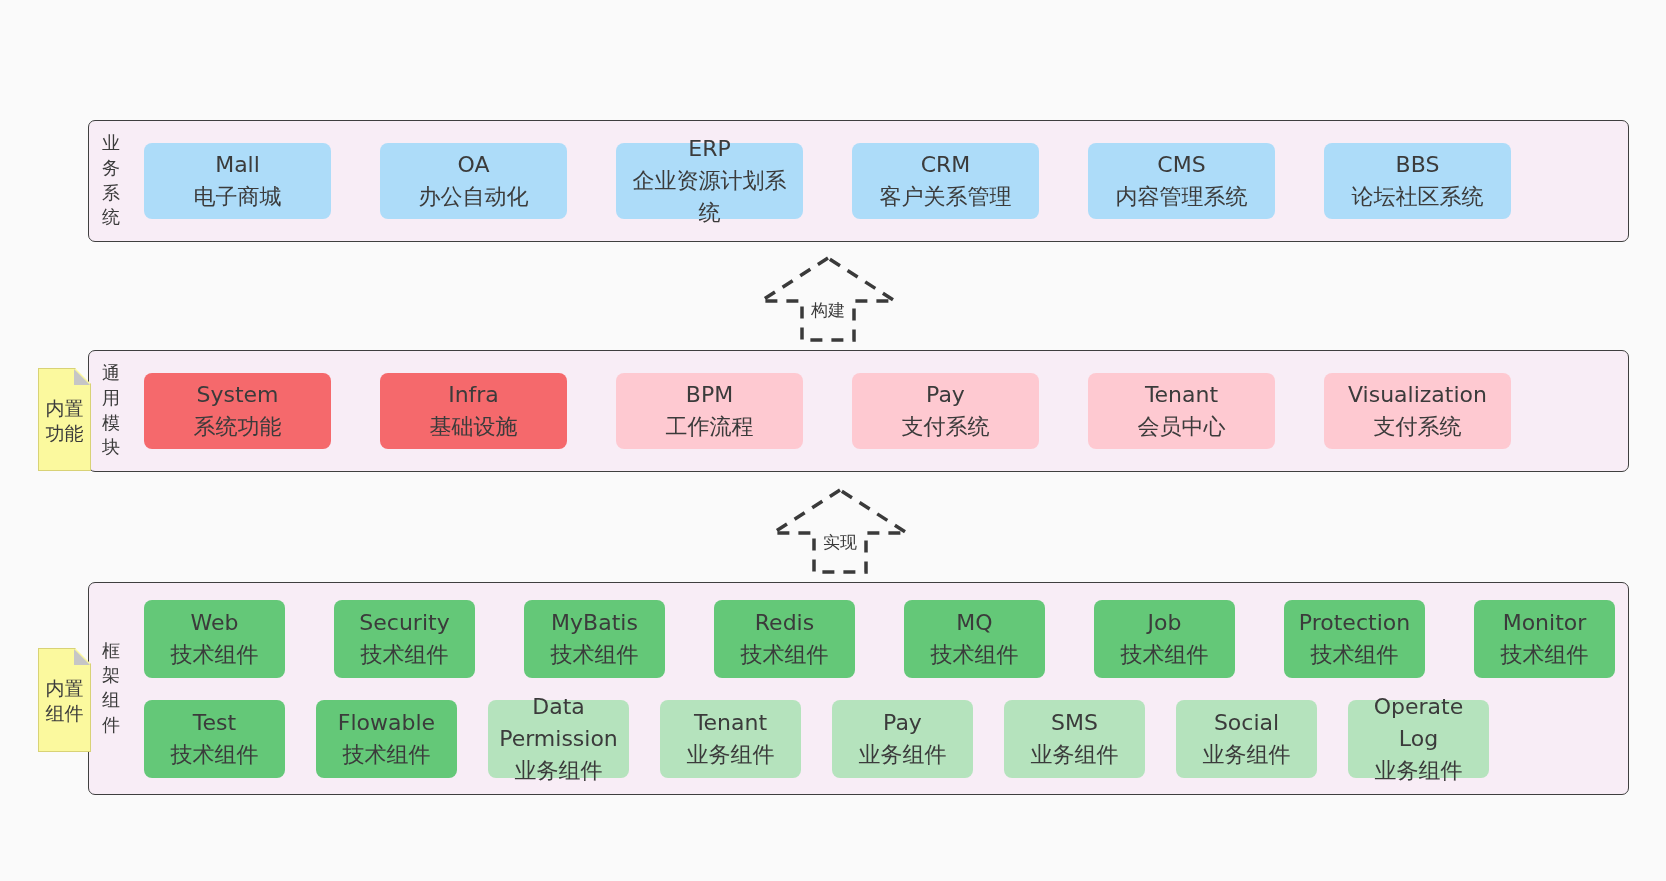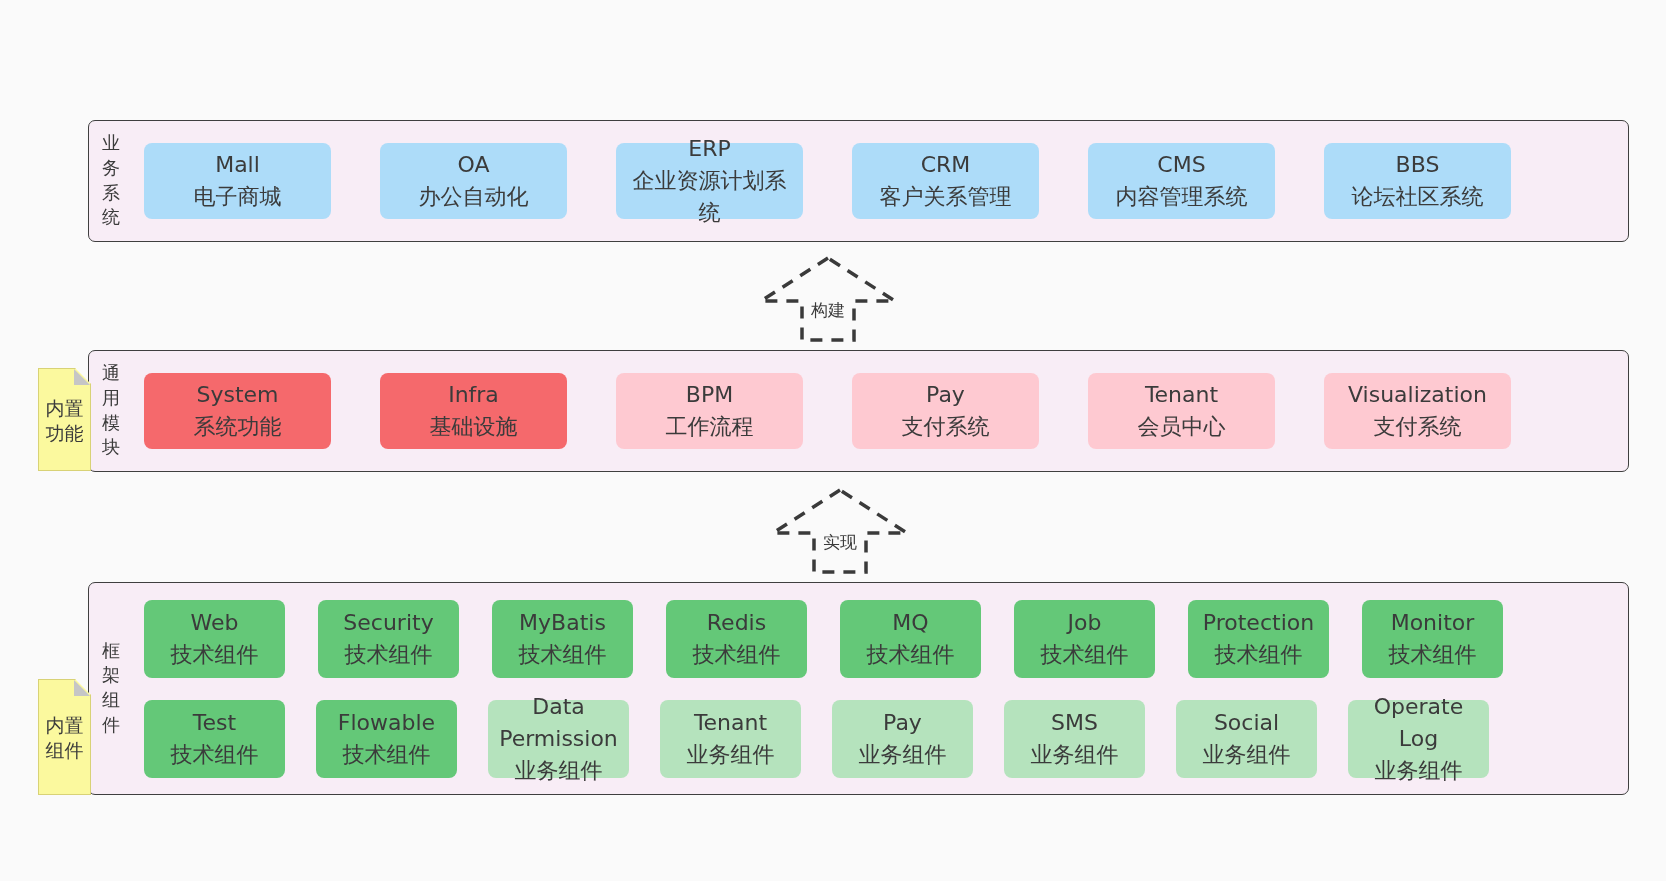--- a/index.html
+++ b/index.html
@@ -19,42 +19,42 @@
   #layer-business{top:120px;height:122px;}
   #layer-modules{top:350px;height:122px;}
   #layer-framework{top:582px;height:213px;}
   .side-label{
     position:absolute;left:7px;top:50%;transform:translateY(-50%);
     width:30px;text-align:center;font-size:18px;line-height:1.38;
     word-break:break-all;white-space:normal;
   }
   .row{position:absolute;display:flex;}
   .row.wide{left:55px;top:22px;gap:49px;}
-  .row.r1{left:55px;top:17px;gap:33px;}
+  .row.r1{left:55px;top:17px;gap:49px;}
   .row.r2{left:55px;top:117px;gap:31px;}
   .box{
     display:flex;flex-direction:column;align-items:center;justify-content:center;
     text-align:center;border-radius:8px;font-size:22px;line-height:1.45;
     padding:4px 6px;box-sizing:border-box;
   }
   .box.wide{width:187px;height:76px;}
   .box.small{width:141px;height:78px;}
   .blue{background:var(--blue,#addcf9);}
   .red{background:var(--red,#f5696c);text-align:right;}
   .pink{background:var(--pink,#fec9d1);}
   .green{background:var(--green,#64c878);}
   .lightgreen{background:var(--light-green,#b5e3bd);}
   .note{
     position:absolute;width:53px;box-sizing:border-box;
     background:var(--note-yellow,#fbf99e);
     border:1px solid #d8d276;
     clip-path:polygon(0 0,calc(100% - 16px) 0,100% 16px,100% 100%,0 100%);
   }
   #note-modules{left:38px;top:368px;height:103px;}
-  #note-framework{left:38px;top:648px;height:116px;margin-top:31px;}
+  #note-framework{left:38px;top:648px;height:104px;}
   .note-fold{
     position:absolute;top:0;right:0;width:16px;height:16px;
     background:#c6c6c6;clip-path:polygon(0 0,100% 100%,0 100%);
   }
   .note-text{
     position:absolute;left:0;right:0;top:50%;transform:translateY(-48%);
     text-align:center;font-size:19px;line-height:1.32;word-break:break-all;
   }
   .arrow{position:absolute;width:140px;height:88px;}
   #arrow-build{left:758px;top:255px;}

